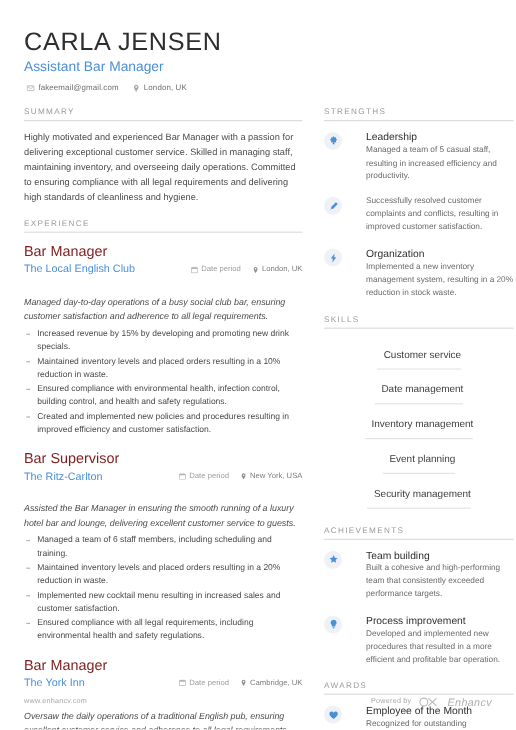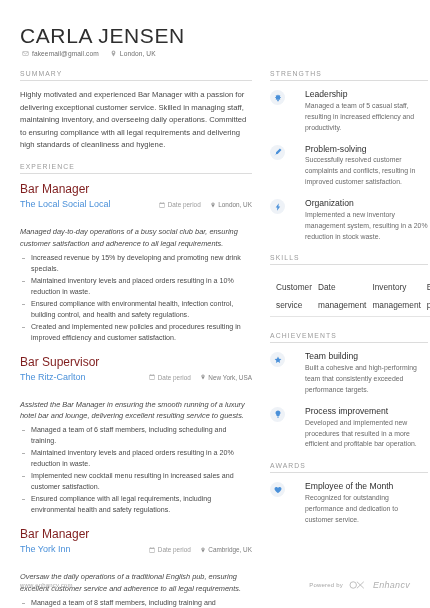--- a/index.html
+++ b/index.html
@@ -203,21 +203,21 @@
     line-height: 1.58;
     color: #6a6a6a;
   }
   .skill-row {
     padding: 3px 0 4px 6px;
     border-bottom: 1px solid #e4e4e4;
     margin-bottom: 3px;
     display: inline-block;
     width: auto;
   }
-  .skill-wrap { display: flex; flex-direction: row; align-items: center; }
+  .skill-wrap { display: flex; flex-direction: column; align-items: center; }
   .skill-row span {
     font-size: 8.3px;
     color: #3d3d3d;
     line-height: 1.2;
   }
 
   
   .footer {
     position: absolute;
     left: 20px;
@@ -255,20 +255,21 @@
     font-style: italic;
   }
 </style>
 </head>
 <body>
 
 <div class="page">
 
   <div class="header">
     <h1 class="full-name">CARLA JENSEN</h1>
+    <div class="job-title">Assistant Bar Manager</div>
     <div class="contact-row">
 
       <div class="contact-item">
         <span class="ico">
           <svg width="7" height="7" viewBox="0 0 16 16" fill="none" stroke="currentColor" stroke-width="1.4">
             <rect x="1.5" y="3.5" width="13" height="9" rx="1.2"></rect>
             <path d="M2 4.5l6 4.5 6-4.5"></path>
           </svg>
         </span>
         <span>fakeemail@gmail.com</span>
@@ -294,21 +295,21 @@
         <div class="section-title">SUMMARY</div>
         <p class="summary-text">Highly motivated and experienced Bar Manager with a passion for delivering exceptional customer service. Skilled in managing staff, maintaining inventory, and overseeing daily operations. Committed to ensuring compliance with all legal requirements and delivering high standards of cleanliness and hygiene.</p>
       </div>
 
       <div class="section">
         <div class="section-title">EXPERIENCE</div>
 
         <div class="entry">
           <div class="entry-role">Bar Manager</div>
           <div class="entry-meta">
-            <div class="entry-company">The Local Social Local</div>
+            <div class="entry-company">The Local English Club</div>
             <div class="meta-bits">
               <div class="meta-bit">
                 <span class="ico">
                   <svg width="6" height="6" viewBox="0 0 16 16" fill="currentColor">
                     <path d="M4 0v2H2.2C1.3 2 .7 2.6.7 3.5v10c0 .9.6 1.5 1.5 1.5h11.6c.9 0 1.5-.6 1.5-1.5v-10c0-.9-.6-1.5-1.5-1.5H12V0h-1.6v2H5.6V0H4zm-1.8 5.6h11.6v7.9H2.2V5.6z"></path>
                   </svg>
                 </span>
                 <span>Date period</span>
               </div>
               <div class="meta-bit loc">
@@ -346,21 +347,21 @@
               <div class="meta-bit loc">
                 <span class="ico">
                   <svg width="6" height="6" viewBox="0 0 16 16" fill="currentColor">
                     <path d="M8 1.2C5.6 1.2 3.7 3.1 3.7 5.5c0 3.1 4.3 9.3 4.3 9.3s4.3-6.2 4.3-9.3c0-2.4-1.9-4.3-4.3-4.3zm0 6a1.8 1.8 0 110-3.6 1.8 1.8 0 010 3.6z"></path>
                   </svg>
                 </span>
                 <span>New York, USA</span>
               </div>
             </div>
           </div>
-          <p class="entry-desc">Assisted the Bar Manager in ensuring the smooth running of a luxury hotel bar and lounge, delivering excellent resulting service to guests.</p>
+          <p class="entry-desc">Assisted the Bar Manager in ensuring the smooth running of a luxury hotel bar and lounge, delivering excellent customer service to guests.</p>
           <ul class="bullets">
             <li>Managed a team of 6 staff members, including scheduling and training.</li>
             <li>Maintained inventory levels and placed orders resulting in a 20% reduction in waste.</li>
             <li>Implemented new cocktail menu resulting in increased sales and customer satisfaction.</li>
             <li>Ensured compliance with all legal requirements, including environmental health and safety regulations.</li>
           </ul>
         </div>
 
         <div class="entry">
           <div class="entry-role">Bar Manager</div>
@@ -415,21 +416,20 @@
         </div>
 
         <div class="icon-item">
           <span class="icon-badge">
             <svg width="8" height="8" viewBox="0 0 16 16" fill="currentColor">
               <path d="M11.8 1.1l3.1 3.1-7.6 7.6-3.6.5.5-3.6 7.6-7.6z"></path>
               <path d="M3.2 12.4L1.1 14.9l2.5-2.1-.4-.4z"></path>
             </svg>
           </span>
           <div class="icon-body">
-            <div class="icon-head">Problem-solving</div>
             <div class="icon-desc">Successfully resolved customer complaints and conflicts, resulting in improved customer satisfaction.</div>
           </div>
         </div>
 
         <div class="icon-item">
           <span class="icon-badge">
             <svg width="8" height="8" viewBox="0 0 16 16" fill="currentColor">
               <path d="M9.6.5L3.4 8.8h3.3L6 15.5l6.4-8.6H8.9L9.6.5z"></path>
             </svg>
           </span>

